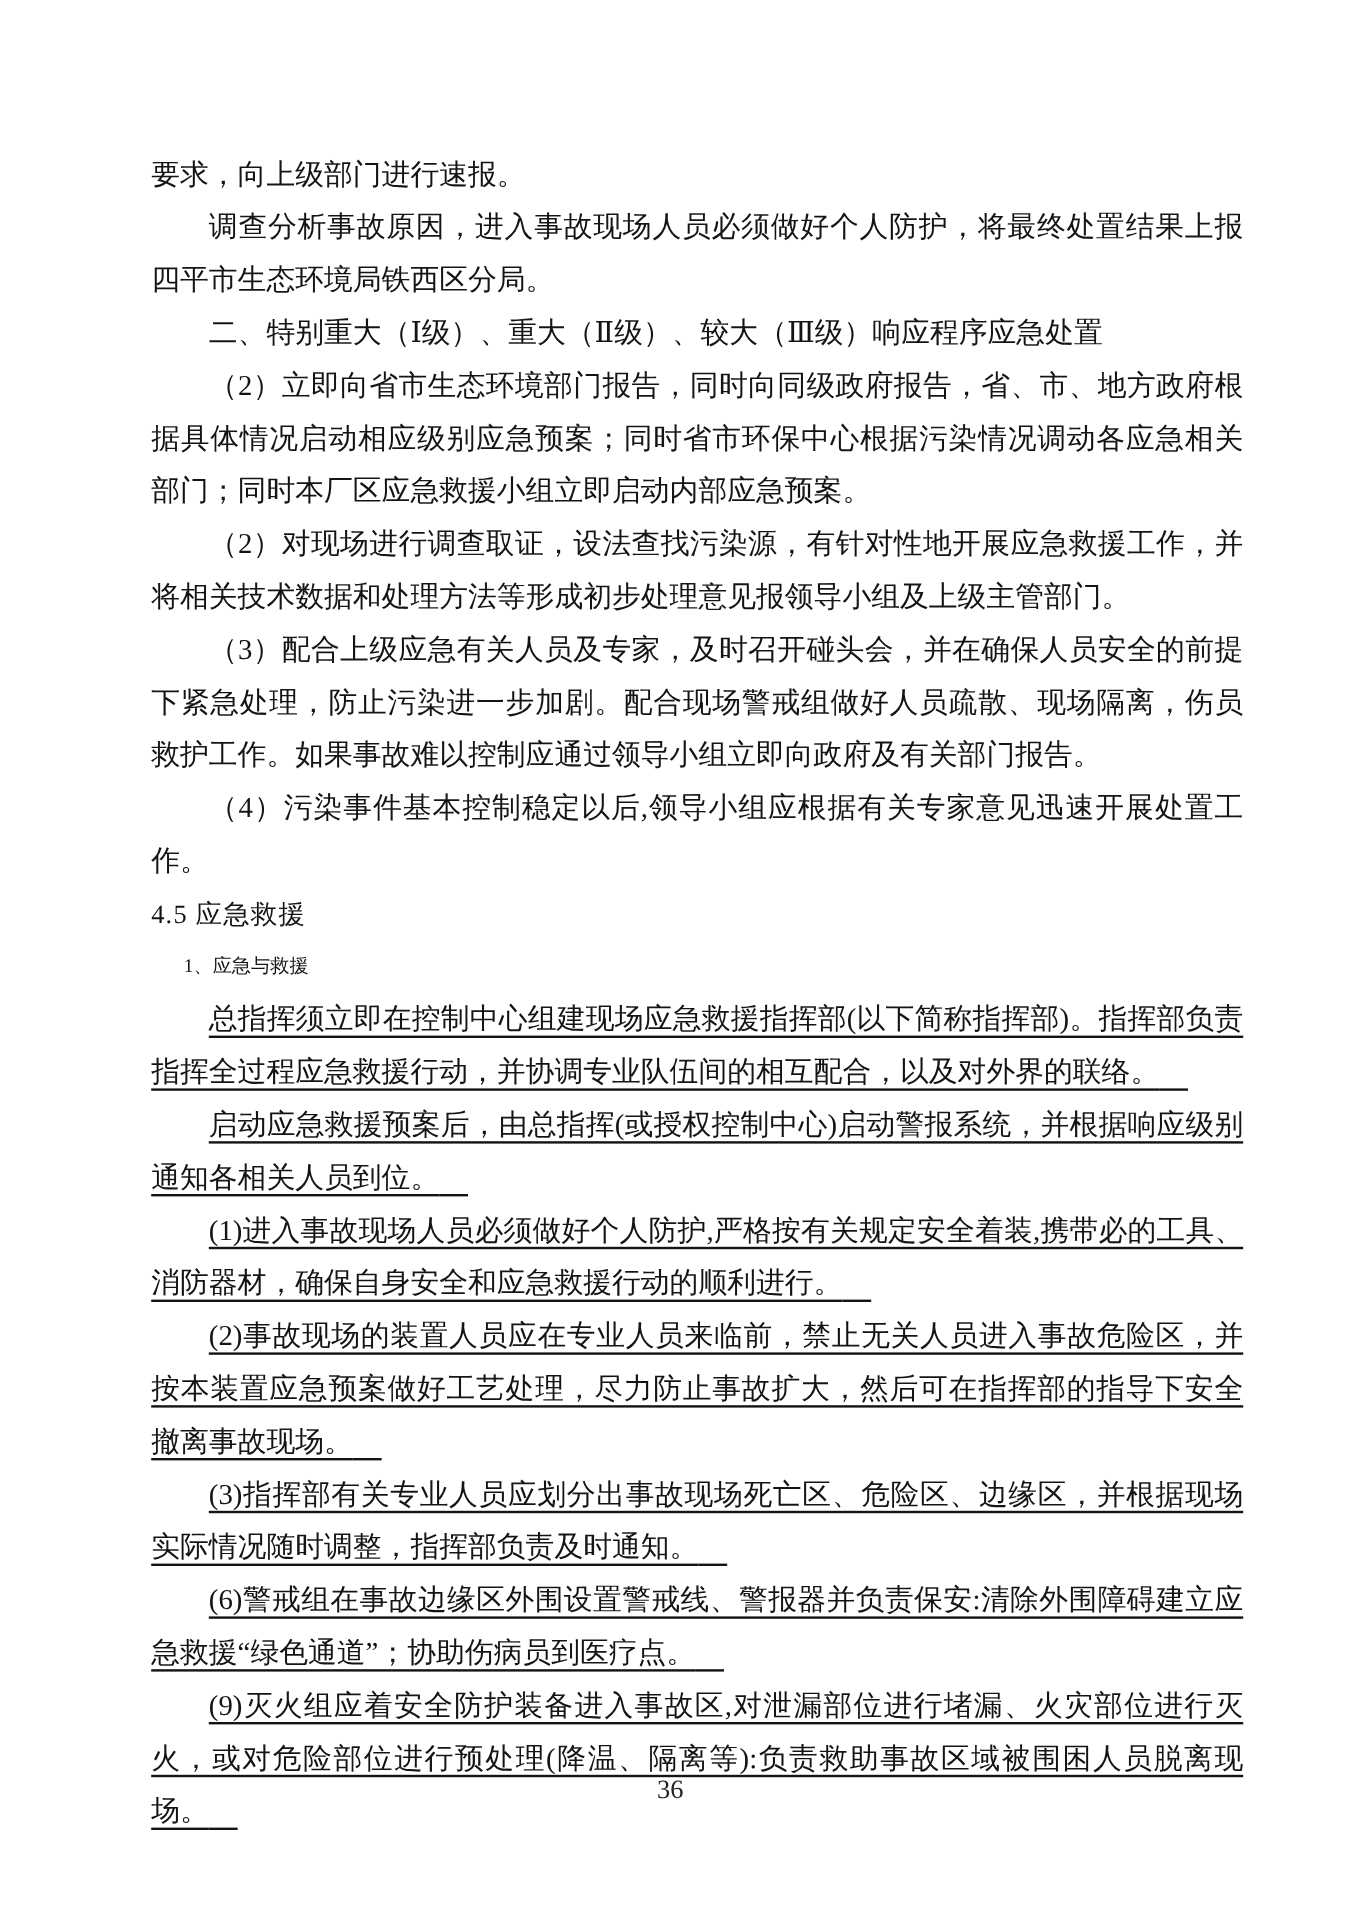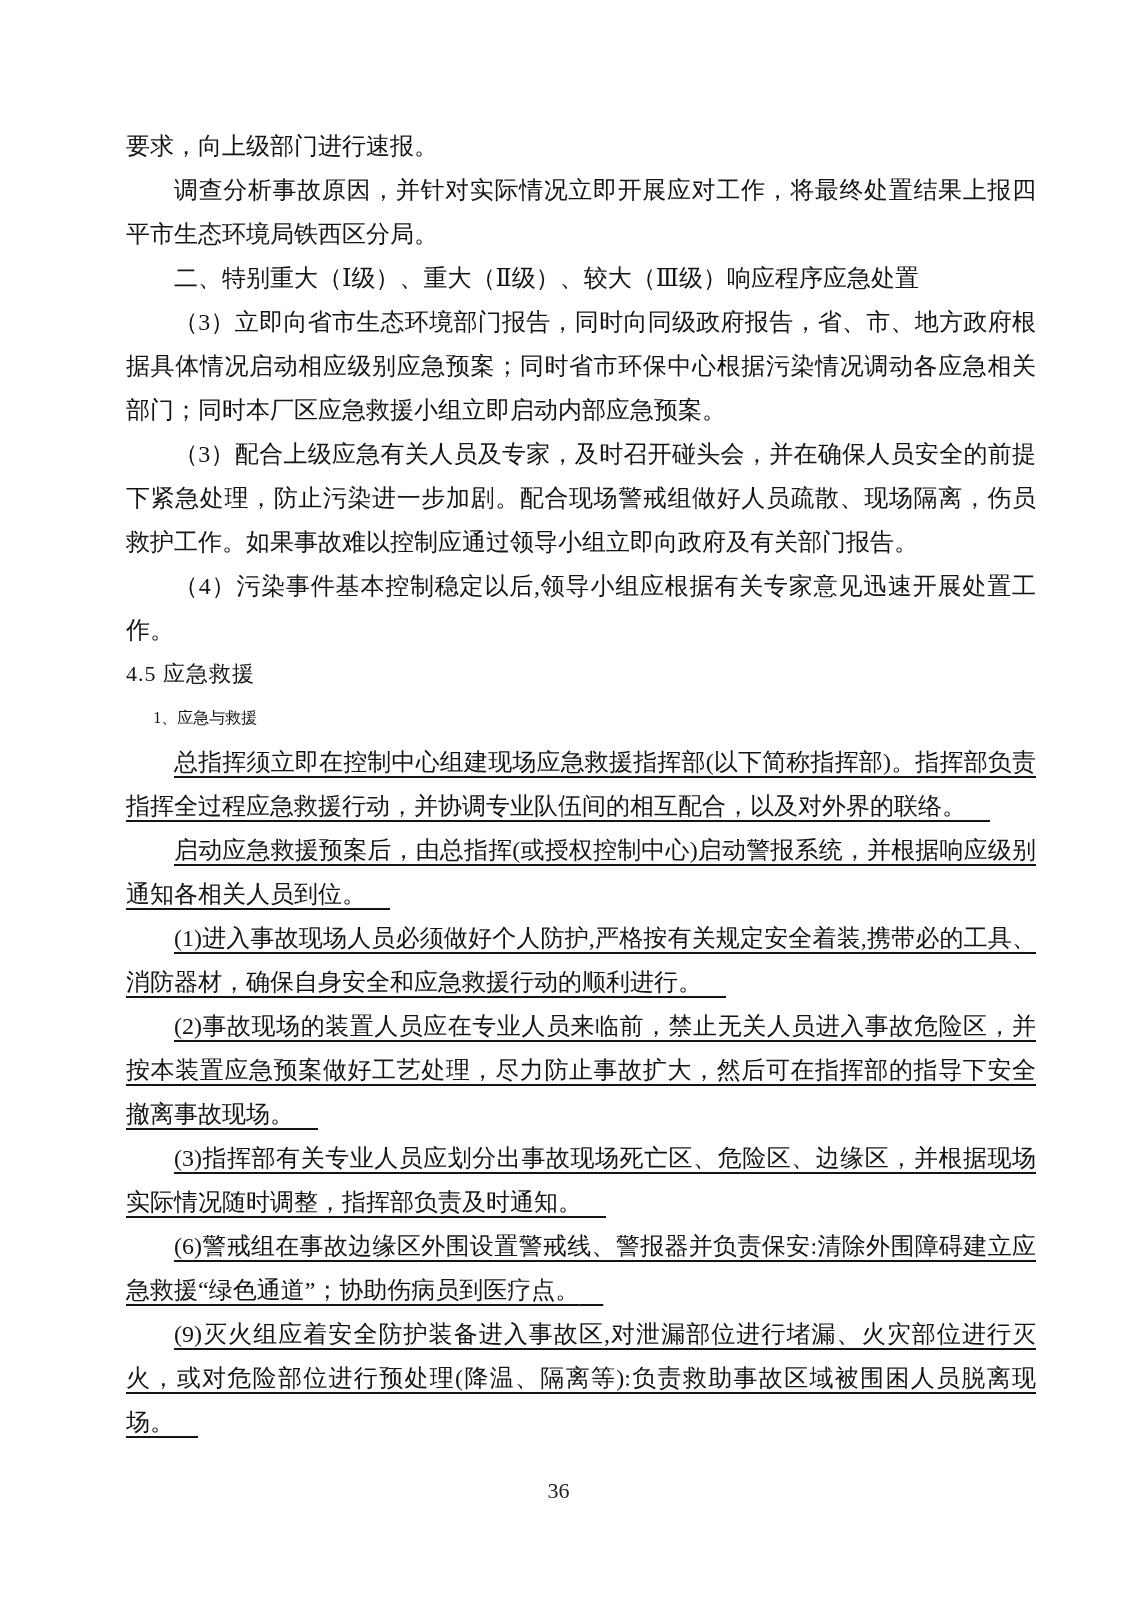--- a/index.html
+++ b/index.html
@@ -65,23 +65,24 @@
     line-height: 30px;
     color: #222222;
   }
 </style>
 </head>
 <body>
 
 <div class="page">
   <div class="doc-body">
     <p class="para no-indent">要求，向上级部门进行速报。</p>
-    <p class="para">调查分析事故原因，并针对实际情况立即开展应对工作，将最终处置结果上报四平市生态环境局铁西区分局。</p>
+    <p class="para">调查分析事故原因，进入事故现场人员必须做好个人防护，将最终处置结果上报四平市生态环境局铁西区分局。</p>
     <p class="para">二、特别重大（Ⅰ级）、重大（Ⅱ级）、较大（Ⅲ级）响应程序应急处置</p>
-    <p class="para">（3）立即向省市生态环境部门报告，同时向同级政府报告，省、市、地方政府根据具体情况启动相应级别应急预案；同时省市环保中心根据污染情况调动各应急相关部门；同时本厂区应急救援小组立即启动内部应急预案。</p>
+    <p class="para">（2）立即向省市生态环境部门报告，同时向同级政府报告，省、市、地方政府根据具体情况启动相应级别应急预案；同时省市环保中心根据污染情况调动各应急相关部门；同时本厂区应急救援小组立即启动内部应急预案。</p>
+    <p class="para">（2）对现场进行调查取证，设法查找污染源，有针对性地开展应急救援工作，并将相关技术数据和处理方法等形成初步处理意见报领导小组及上级主管部门。</p>
     <p class="para">（3）配合上级应急有关人员及专家，及时召开碰头会，并在确保人员安全的前提下紧急处理，防止污染进一步加剧。配合现场警戒组做好人员疏散、现场隔离，伤员救护工作。如果事故难以控制应通过领导小组立即向政府及有关部门报告。</p>
     <p class="para">（4）污染事件基本控制稳定以后,领导小组应根据有关专家意见迅速开展处置工作。</p>
     <h2 class="heading-1">4.5 应急救援</h2>
     <h3 class="heading-2">1、应急与救援</h3>
     <p class="para underlined">总指挥须立即在控制中心组建现场应急救援指挥部(以下简称指挥部)。指挥部负责指挥全过程应急救援行动，并协调专业队伍间的相互配合，以及对外界的联络。</p>
     <p class="para underlined">启动应急救援预案后，由总指挥(或授权控制中心)启动警报系统，并根据响应级别通知各相关人员到位。</p>
     <p class="para underlined">(1)进入事故现场人员必须做好个人防护,严格按有关规定安全着装,携带必的工具、消防器材，确保自身安全和应急救援行动的顺利进行。</p>
     <p class="para underlined">(2)事故现场的装置人员应在专业人员来临前，禁止无关人员进入事故危险区，并按本装置应急预案做好工艺处理，尽力防止事故扩大，然后可在指挥部的指导下安全撤离事故现场。</p>
     <p class="para underlined">(3)指挥部有关专业人员应划分出事故现场死亡区、危险区、边缘区，并根据现场实际情况随时调整，指挥部负责及时通知。</p>
     <p class="para underlined">(6)警戒组在事故边缘区外围设置警戒线、警报器并负责保安:清除外围障碍建立应急救援“绿色通道”；协助伤病员到医疗点。</p>

